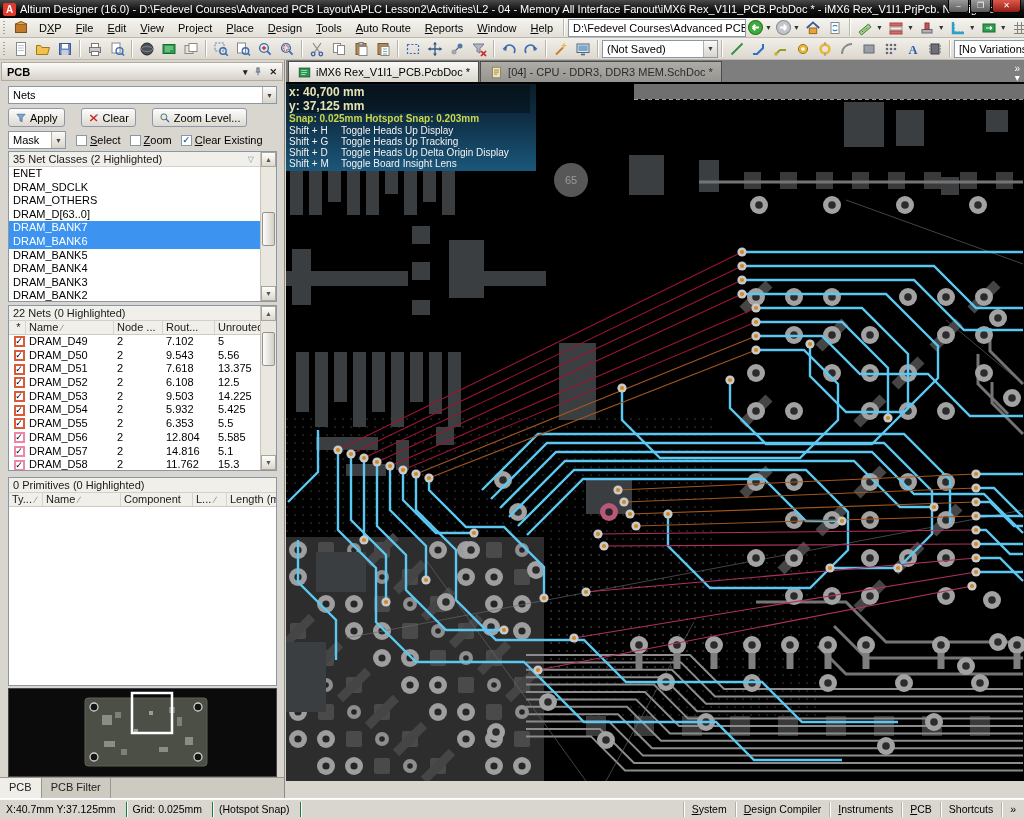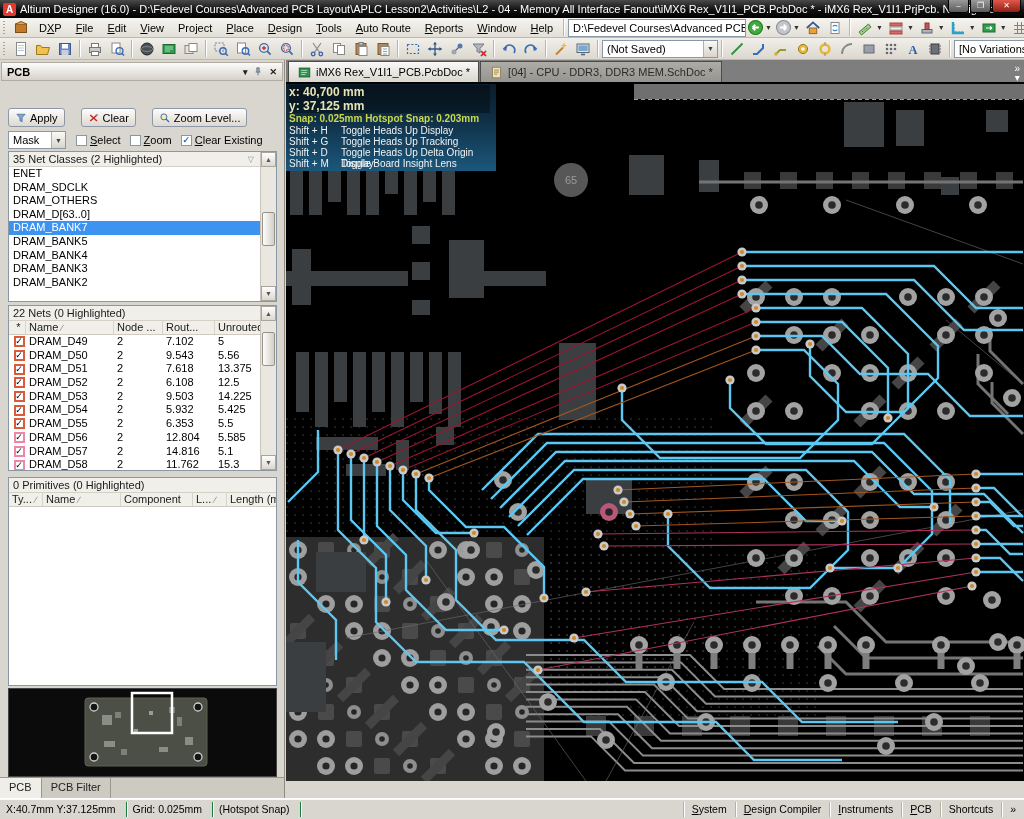--- a/index.html
+++ b/index.html
@@ -54,21 +54,21 @@
 .ptab.active{background:#F0EEE8;font-weight:normal}
 
 #doctabs{position:absolute;left:286px;top:60px;right:0;height:22px;background:#7E7E7E;display:flex;align-items:flex-end;padding-left:2px}
 .dtab{height:21px;display:flex;align-items:center;gap:4px;padding:8px 8px;border:1px solid #4c4c4c;border-bottom:none;margin-right:1px;white-space:nowrap}
 .dtab svg{width:15px;height:13px}
 .dtab.active{background:linear-gradient(#FAF9F6,#D9D6CE)}
 .dtab.inactive{background:linear-gradient(#AEACA6,#969490);color:#2b2b2b}
 #dt-more{margin-left:auto;color:#fff;font-size:10px;line-height:9px;text-align:center;padding-right:4px}
 
 #canvas{position:absolute;left:286px;top:82px;width:738px;height:699px;background:#000;overflow:hidden}
-#hud{position:absolute;left:0;top:2px;width:210px;background:linear-gradient(180deg,#0B1D2B,#0F3platform046 30%,#1B577B);background:linear-gradient(180deg,#0B1C29 0%,#0E2E44 38%,#1B577B 100%);color:#fff;padding:1px 6px 2px 3px;z-index:5}
+#hud{position:absolute;left:0;top:2px;width:250px;background:linear-gradient(180deg,#0B1D2B,#0F3platform046 30%,#1B577B);background:linear-gradient(180deg,#0B1C29 0%,#0E2E44 38%,#1B577B 100%);color:#fff;padding:1px 6px 2px 3px;z-index:5}
 .hudxy{font-size:12px;font-weight:bold;color:#E6E3B4;height:14px;line-height:14px;background:rgba(0,0,0,.35)}
 .hudsnap{font-size:10px;font-weight:bold;color:#CBD74B;height:12px;line-height:12px}
 .hudsc{font-size:10px;font-weight:normal;color:#F2F2F2;height:11px;line-height:11px;display:flex}
 .hudsc .k{width:52px;flex:none}
 
 #layerbar{position:absolute;left:286px;right:0;top:824px;height:17px;background:#D9D6CF;border-top:1px solid #97938a;display:flex;align-items:center;font-size:10px}
 #lstab{height:15px;margin-left:3px;background:linear-gradient(#fff,#E9E6DF);border:1px solid #8a8a8a;display:flex;align-items:center;padding:0 5px;gap:4px}
 #lsswatch{width:36px;height:9px;border:1px solid #2a7a96}
 .chip{display:flex;align-items:center;gap:3px;padding:0 5px}
 .chip .sq{width:9px;height:9px;border:1px solid #3a3a3a}
@@ -433,20 +433,24 @@
       <span>▾</span>
       <span>
           <svg width="10" height="11" viewBox="0 0 16 16">
             <path d="M6 2h4v5l1.5 2h-7L6 7z" fill="#99a0ae" stroke="#55606e"></path>
             <path d="M8 9v5" stroke="#55606e" stroke-width="1.4"></path>
           </svg>
         </span>
       <span>✕</span>
     </span>
   </div>
+  <div class="combo" style="position:absolute;left:8px;top:26px;width:269px">
+    <span>Nets</span>
+    <span class="arr">▼</span>
+  </div>
   <div style="position:absolute;left:8px;top:48px;display:flex;gap:16px">
     <div class="pbtn">
       <svg viewBox="0 0 16 16">
           <path d="M2.5 3h11l-4 4.5V13l-3-1.5V7.5z" fill="#7aa7d8" stroke="#476f9e"></path>
         </svg>
       <span>Apply</span>
     </div>
     <div class="pbtn">
       <svg viewBox="0 0 16 16">
           <path d="M3 4l9 8M12 4l-9 8" stroke="#c22" stroke-width="2"></path>
@@ -484,20 +488,21 @@
   <div class="lbox" id="ncbox" style="left:8px;top:91px;width:269px;height:151px">
       <div class="lhead">
         <span>35 Net Classes (2 Highlighted)</span>
         <span style="margin-left: auto; margin-right: 18px; color: rgb(138, 150, 165); font-size: 8px;">▽</span>
       </div>
       <div class="lrow" style="width: 252px;">ENET</div>
       <div class="lrow" style="width: 252px;">DRAM_SDCLK</div>
       <div class="lrow" style="width: 252px;">DRAM_OTHERS</div>
       <div class="lrow" style="width: 252px;">DRAM_D[63..0]</div>
       <div class="lrow sel" style="width: 252px;">DRAM_BANK7</div>
+      <div class="lrow sel" style="width: 252px;">DRAM_BANK6</div>
       <div class="lrow" style="width: 252px;">DRAM_BANK5</div>
       <div class="lrow" style="width: 252px;">DRAM_BANK4</div>
       <div class="lrow" style="width: 252px;">DRAM_BANK3</div>
       <div class="lrow" style="width: 252px;">DRAM_BANK2</div>
       <div class="sbar">
         <div class="sbtn">▲</div>
         <div class="sbtn" style="position: absolute; bottom: 0px; left: 0px; right: 0px;">▼</div>
         <div class="sthumb" style="top: 60px; height: 34px;"></div>
       </div>
     </div>

